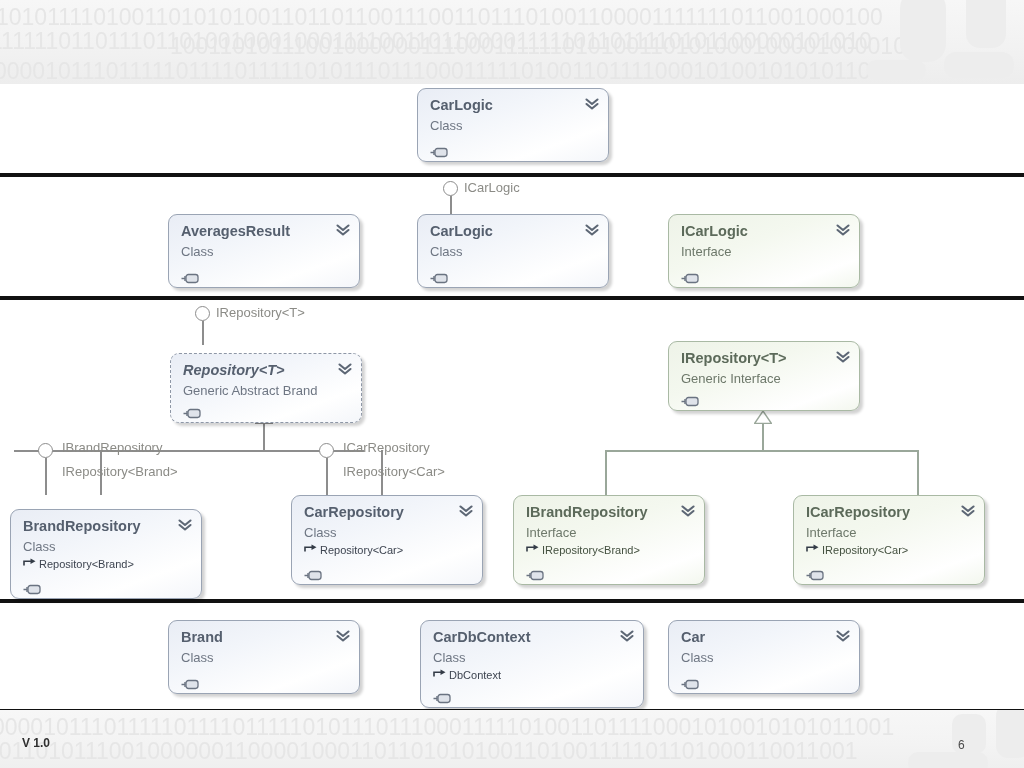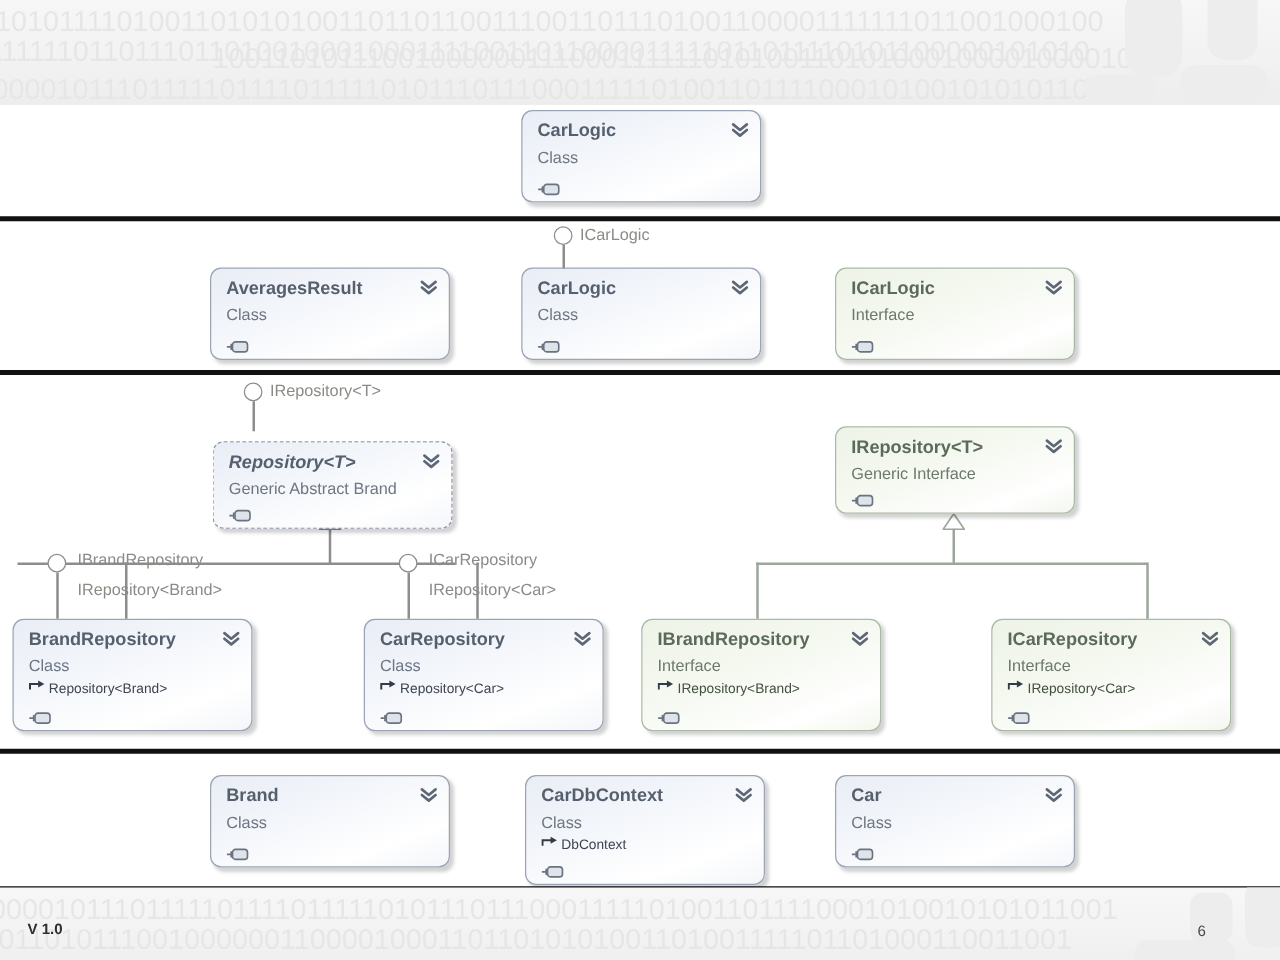--- a/index.html
+++ b/index.html
@@ -319,21 +319,21 @@
             <path d="M1.5 2.5 L7 7 L12.5 2.5" fill="none" stroke="#5d6775" stroke-width="2.1" stroke-linecap="round" stroke-linejoin="round"></path>
             <path d="M1.5 7.0 L7 11.5 L12.5 7.0" fill="none" stroke="#5d6775" stroke-width="2.1" stroke-linecap="round" stroke-linejoin="round"></path>
           </svg>
         </div>
         <div class="pill-glyph"><svg width="22" height="11" viewBox="0 0 22 11">
             <path d="M0.5 5.5 L4 5.5" stroke="#6a7381" stroke-width="1.4"></path>
             <path d="M4 3 L4 8" stroke="#6a7381" stroke-width="1.4"></path>
             <rect x="5" y="1.5" width="12" height="8" rx="2.4" ry="2.4" fill="#dfe3ea" stroke="#6a7381" stroke-width="1.3"></rect>
           </svg></div>
       </div>
-      <div class="uml cls" style="left: 10px; top: 495px; width: 192px; height: 90px;">
+      <div class="uml cls" style="left: 10px; top: 509px; width: 192px; height: 90px;">
         <div class="u-name">BrandRepository</div>
         <div class="u-kind">Class</div>
         <div class="u-base"><span><svg width="13" height="11" viewBox="0 0 13 11" style="vertical-align:-1px;">
               <path d="M1 7.5 L1 3.2 L8.5 3.2" fill="none" stroke="#333b46" stroke-width="1.6"></path>
               <polygon points="7.5,0.4 12.5,3.2 7.5,6.0" fill="#333b46"></polygon>
             </svg></span> Repository&lt;Brand&gt;</div>
         <div class="chev">
           <svg width="14" height="14" viewBox="0 0 14 14">
             <path d="M1.5 2.5 L7 7 L12.5 2.5" fill="none" stroke="#5d6775" stroke-width="2.1" stroke-linecap="round" stroke-linejoin="round"></path>
             <path d="M1.5 7.0 L7 11.5 L12.5 7.0" fill="none" stroke="#5d6775" stroke-width="2.1" stroke-linecap="round" stroke-linejoin="round"></path>
@@ -410,21 +410,21 @@
             <path d="M1.5 2.5 L7 7 L12.5 2.5" fill="none" stroke="#5d6775" stroke-width="2.1" stroke-linecap="round" stroke-linejoin="round"></path>
             <path d="M1.5 7.0 L7 11.5 L12.5 7.0" fill="none" stroke="#5d6775" stroke-width="2.1" stroke-linecap="round" stroke-linejoin="round"></path>
           </svg>
         </div>
         <div class="pill-glyph"><svg width="22" height="11" viewBox="0 0 22 11">
             <path d="M0.5 5.5 L4 5.5" stroke="#6a7381" stroke-width="1.4"></path>
             <path d="M4 3 L4 8" stroke="#6a7381" stroke-width="1.4"></path>
             <rect x="5" y="1.5" width="12" height="8" rx="2.4" ry="2.4" fill="#dfe3ea" stroke="#6a7381" stroke-width="1.3"></rect>
           </svg></div>
       </div>
-      <div class="uml cls" style="left: 420px; top: 620px; width: 192px; height: 88px;">
+      <div class="uml cls" style="left: 420px; top: 620px; width: 224px; height: 88px;">
         <div class="u-name">CarDbContext</div>
         <div class="u-kind">Class</div>
         <div class="u-base"><span><svg width="13" height="11" viewBox="0 0 13 11" style="vertical-align:-1px;">
               <path d="M1 7.5 L1 3.2 L8.5 3.2" fill="none" stroke="#333b46" stroke-width="1.6"></path>
               <polygon points="7.5,0.4 12.5,3.2 7.5,6.0" fill="#333b46"></polygon>
             </svg></span> DbContext</div>
         <div class="chev">
           <svg width="14" height="14" viewBox="0 0 14 14">
             <path d="M1.5 2.5 L7 7 L12.5 2.5" fill="none" stroke="#5d6775" stroke-width="2.1" stroke-linecap="round" stroke-linejoin="round"></path>
             <path d="M1.5 7.0 L7 11.5 L12.5 7.0" fill="none" stroke="#5d6775" stroke-width="2.1" stroke-linecap="round" stroke-linejoin="round"></path>

